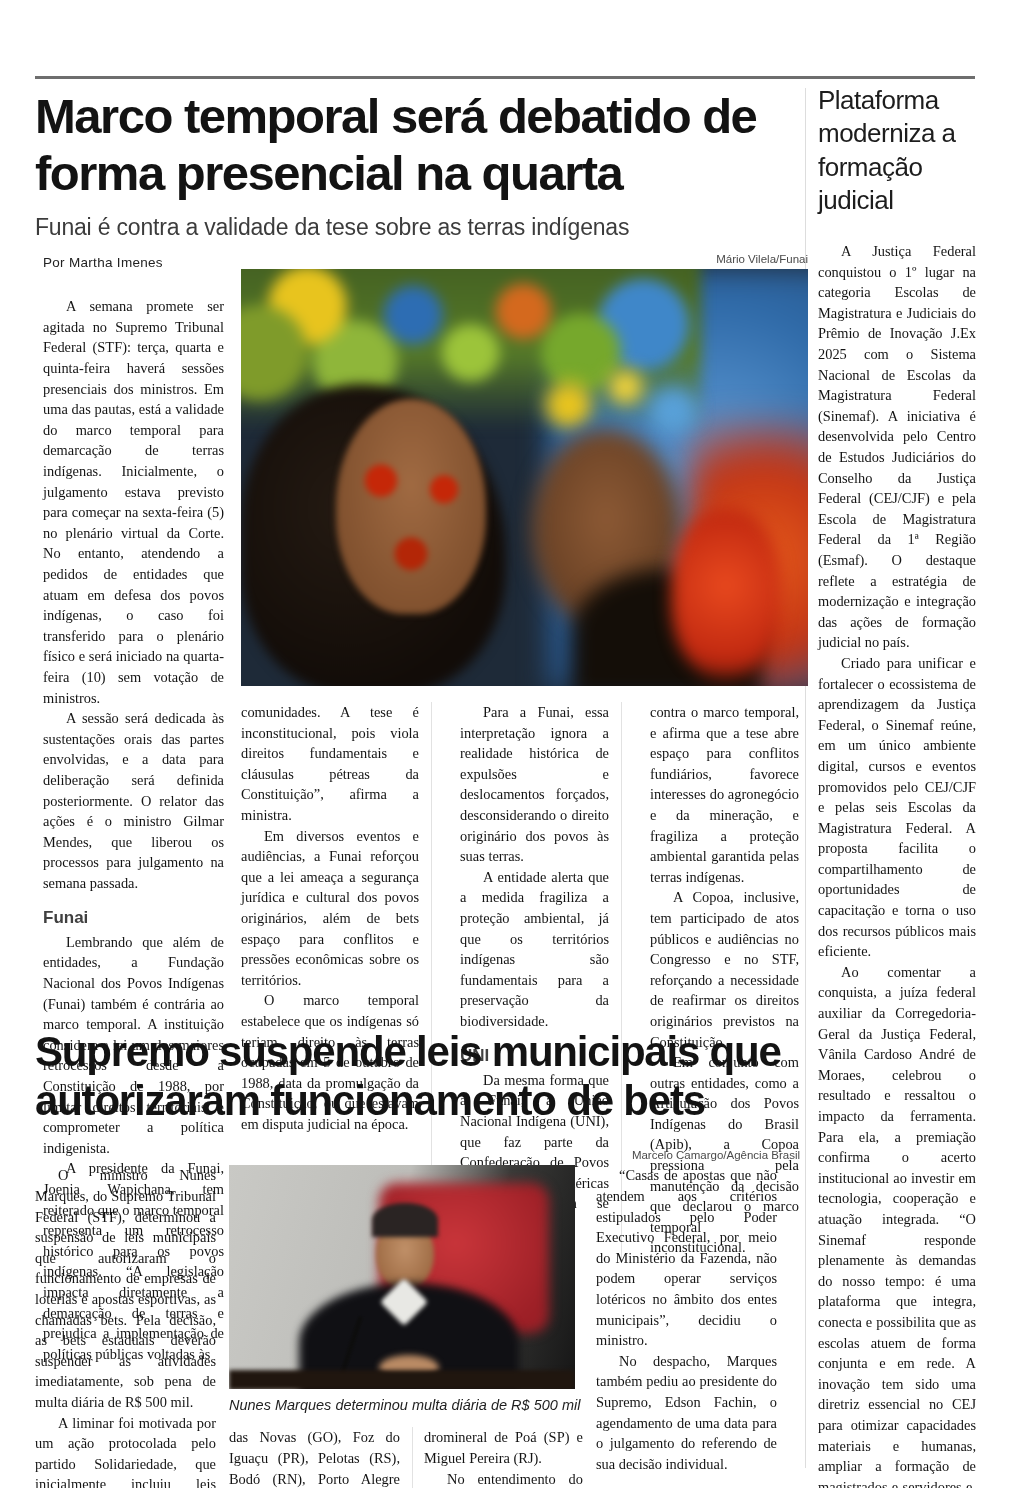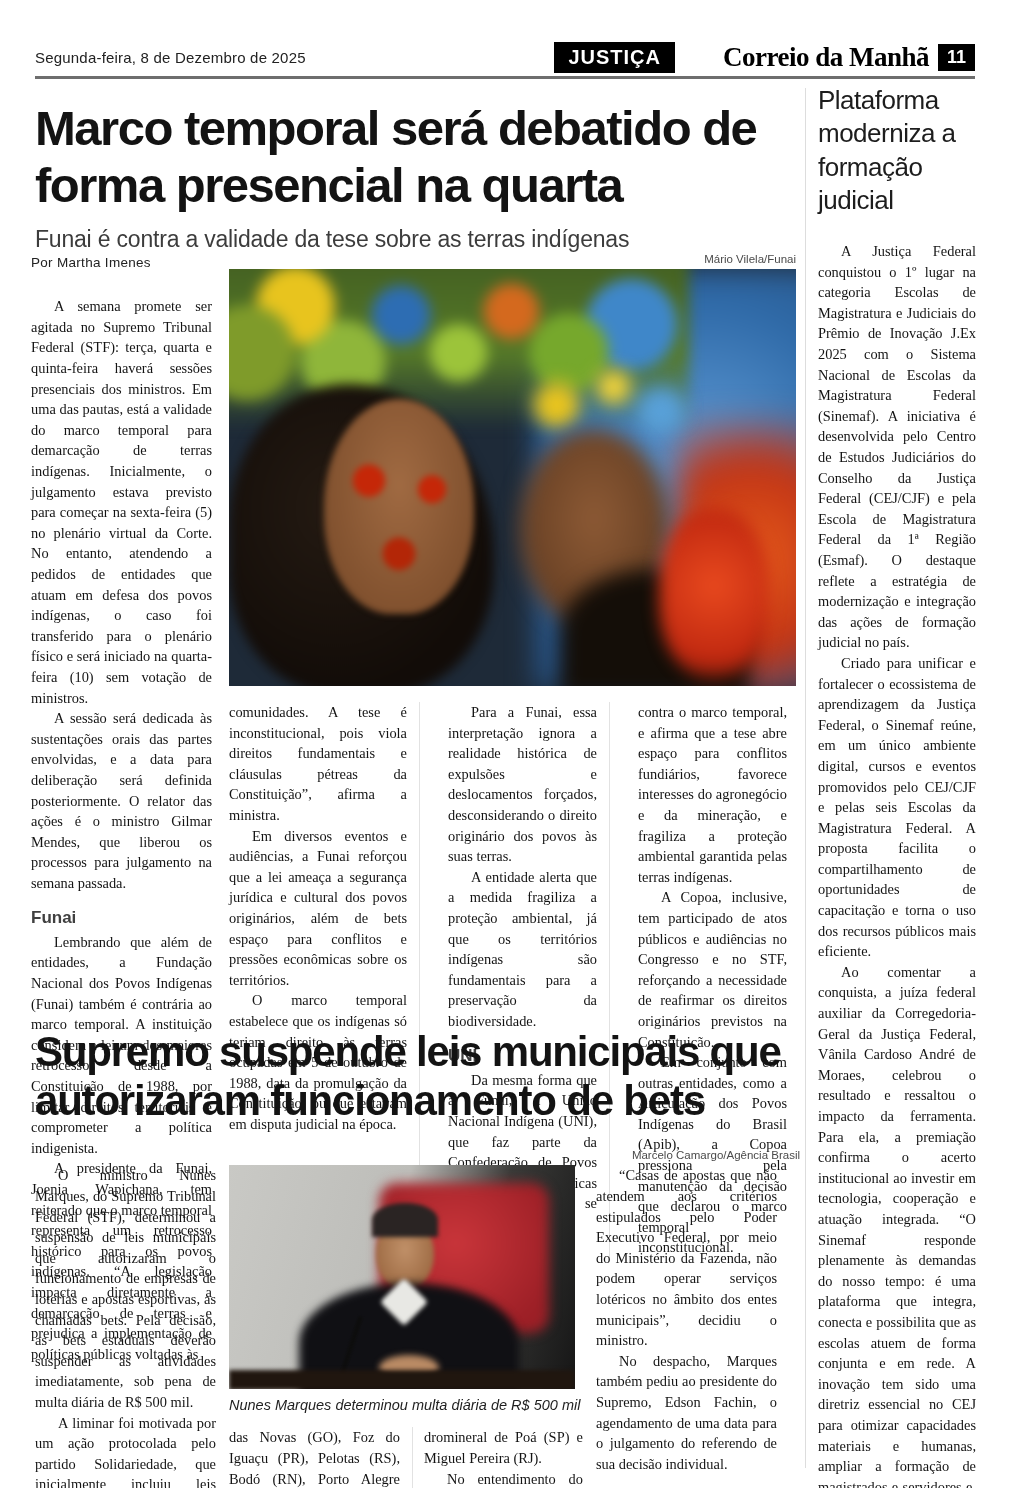--- a/index.html
+++ b/index.html
@@ -16,28 +16,28 @@
   .hgroup { margin-left:auto; display:flex; align-items:center; }
   .section-box { background:#000; color:#fff; font-weight:700; font-size:20px;
     letter-spacing:1px; padding:4px 14px; }
   .masthead { font-family:"Liberation Serif", serif; font-weight:700; font-size:27px;
     color:#000; margin-left:48px; letter-spacing:-.5px; }
   .pagenum-box { background:#000; color:#fff; font-weight:700; font-size:18px;
     padding:3px 9px; margin-left:9px; }
   .header-rule { position:absolute; left:35px; right:35px; top:76px; height:3px; background:#6e6e6e; }
 
   
-  .art1-head { position:absolute; left:35px; top:100px; width:765px; }
+  .art1-head { position:absolute; left:35px; top:88px; width:765px; }
   .headline1 { font-family:"Liberation Sans", sans-serif; font-weight:700;
     font-size:49px; line-height:1.16; letter-spacing:-1.5px; color:#131313; }
   .subhead1 { font-family:"Liberation Sans", sans-serif; font-weight:400;
     font-size:23px; color:#3c3c3c; margin-top:12px; letter-spacing:-.2px; }
 
   
-  .art1-body { position:absolute; left:31px; top:253px; width:765px; display:flex; }
+  .art1-body { position:absolute; left:43px; top:253px; width:765px; display:flex; }
   .col { width:181px; font-size:14.4px; line-height:1.43; text-align:justify; }
   .col p { text-indent:1.6em; }
   .col p.noindent { text-indent:0; }
   .byline { font-family:"Liberation Sans", sans-serif; font-size:13.5px; color:#222;
     margin-bottom:24px; text-align:left; letter-spacing:.3px; }
   .colhead { font-family:"Liberation Sans", sans-serif; font-weight:700;
     font-size:17px; color:#404040; margin:12px 0 2px; text-align:left; }
   .photo-area { width:567px; margin-left:17px; }
   .credit { font-family:"Liberation Sans", sans-serif; font-size:11.5px; color:#4a4a4a;
     text-align:right; margin-bottom:4px; }
@@ -127,28 +127,20 @@
   .sb-headline { font-family:"Liberation Sans", sans-serif; font-weight:500;
     font-size:26px; line-height:1.28; color:#1d1d1d; letter-spacing:-.5px; margin-bottom:24px; }
   .sidebar .sb-body { font-size:14.4px; line-height:1.43; text-align:justify; }
   .sidebar .sb-body p { text-indent:1.6em; }
 </style>
 </head>
 <body>
 
 <div class="page">
 
-  <div class="header">
-    <span class="date">Segunda-feira, 8 de Dezembro de 2025</span>
-    <span class="hgroup">
-      <span class="section-box">JUSTIÇA</span>
-      <span class="masthead">Correio da Manhã</span>
-      <span class="pagenum-box">11</span>
-    </span>
-  </div>
   <div class="header-rule"></div>
   <div class="v-divider"></div>
 
   <div class="art1-head">
     <div class="headline1">Marco temporal será debatido de forma presencial na quarta</div>
     <div class="subhead1">Funai é contra a validade da tese sobre as terras indígenas</div>
   </div>
 
   <div class="art1-body">
     <div class="col">

